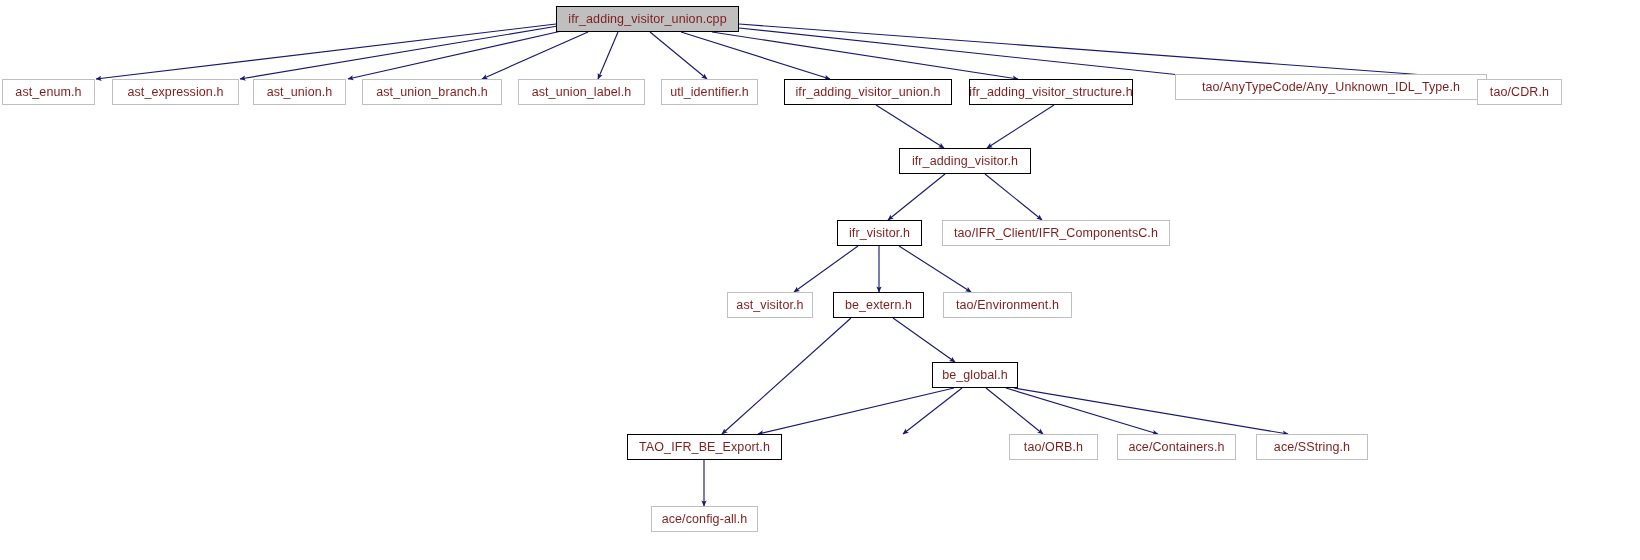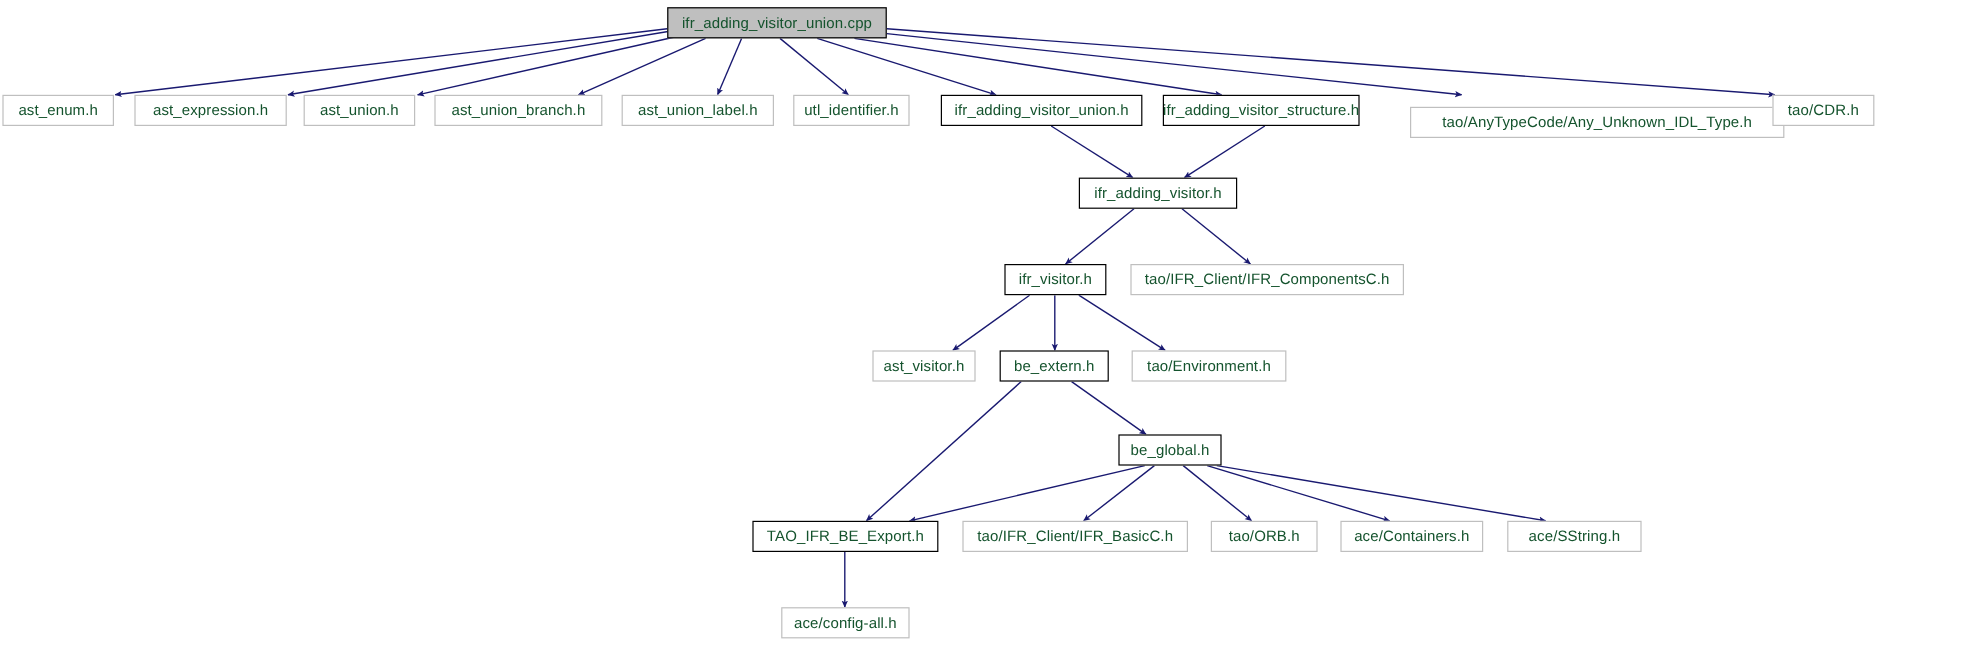--- a/index.html
+++ b/index.html
@@ -26,21 +26,21 @@
   }
   .node {
     position: absolute;
     box-sizing: border-box;
     display: flex;
     align-items: center;
     justify-content: center;
     height: 26px;
     background: #ffffff;
     border: 1px solid #bfbfbf;
-    color: #14532d;
+    color: #7f1d1d;
     font-size: 12.5px;
     line-height: 1;
     letter-spacing: 0.1px;
     white-space: nowrap;
     padding: 0 7px;
     z-index: 3;
   }
   .node.bold {
     border: 1.6px solid #000000;
   }
@@ -108,21 +108,21 @@
     </div>
     <div class="node" title="utl_identifier.h" style="left: 661px; top: 79px; width: 97px;">
       <span class="node-label">utl_identifier.h</span>
     </div>
     <div class="node bold" title="ifr_adding_visitor_union.h" style="left: 784px; top: 79px; width: 168px;">
       <span class="node-label">ifr_adding_visitor_union.h</span>
     </div>
     <div class="node bold" title="ifr_adding_visitor_structure.h" style="left: 969px; top: 79px; width: 164px;">
       <span class="node-label">ifr_adding_visitor_structure.h</span>
     </div>
-    <div class="node" title="tao/AnyTypeCode/Any_Unknown_IDL_Type.h" style="left: 1175px; top: 89px; width: 312px;">
+    <div class="node" title="tao/AnyTypeCode/Any_Unknown_IDL_Type.h" style="left: 1175px; top: 74px; width: 312px;">
       <span class="node-label">tao/AnyTypeCode/Any_Unknown_IDL_Type.h</span>
     </div>
     <div class="node" title="tao/CDR.h" style="left: 1477px; top: 79px; width: 85px;">
       <span class="node-label">tao/CDR.h</span>
     </div>
     <div class="node bold" title="ifr_adding_visitor.h" style="left: 899px; top: 148px; width: 132px;">
       <span class="node-label">ifr_adding_visitor.h</span>
     </div>
     <div class="node bold" title="ifr_visitor.h" style="left: 837px; top: 220px; width: 85px;">
       <span class="node-label">ifr_visitor.h</span>
@@ -138,23 +138,20 @@
     </div>
     <div class="node" title="tao/Environment.h" style="left: 943px; top: 292px; width: 129px;">
       <span class="node-label">tao/Environment.h</span>
     </div>
     <div class="node bold" title="be_global.h" style="left: 932px; top: 362px; width: 86px; text-align: center;">
       <span class="node-label">be_global.h</span>
     </div>
     <div class="node bold" title="TAO_IFR_BE_Export.h" style="left: 627px; top: 434px; width: 155px;">
       <span class="node-label">TAO_IFR_BE_Export.h</span>
     </div>
-    <div class="node" title="tao/IFR_Client/IFR_BasicC.h" style="left: 802px; top: 434px; width: 188px;">
-      <span class="node-label">tao/IFR_Client/IFR_BasicC.h</span>
-    </div>
     <div class="node" title="tao/ORB.h" style="left: 1009px; top: 434px; width: 89px;">
       <span class="node-label">tao/ORB.h</span>
     </div>
     <div class="node" title="ace/Containers.h" style="left: 1117px; top: 434px; width: 119px;">
       <span class="node-label">ace/Containers.h</span>
     </div>
     <div class="node" title="ace/SString.h" style="left: 1256px; top: 434px; width: 112px;">
       <span class="node-label">ace/SString.h</span>
     </div>
     <div class="node" title="ace/config-all.h" style="left: 651px; top: 506px; width: 107px;">

